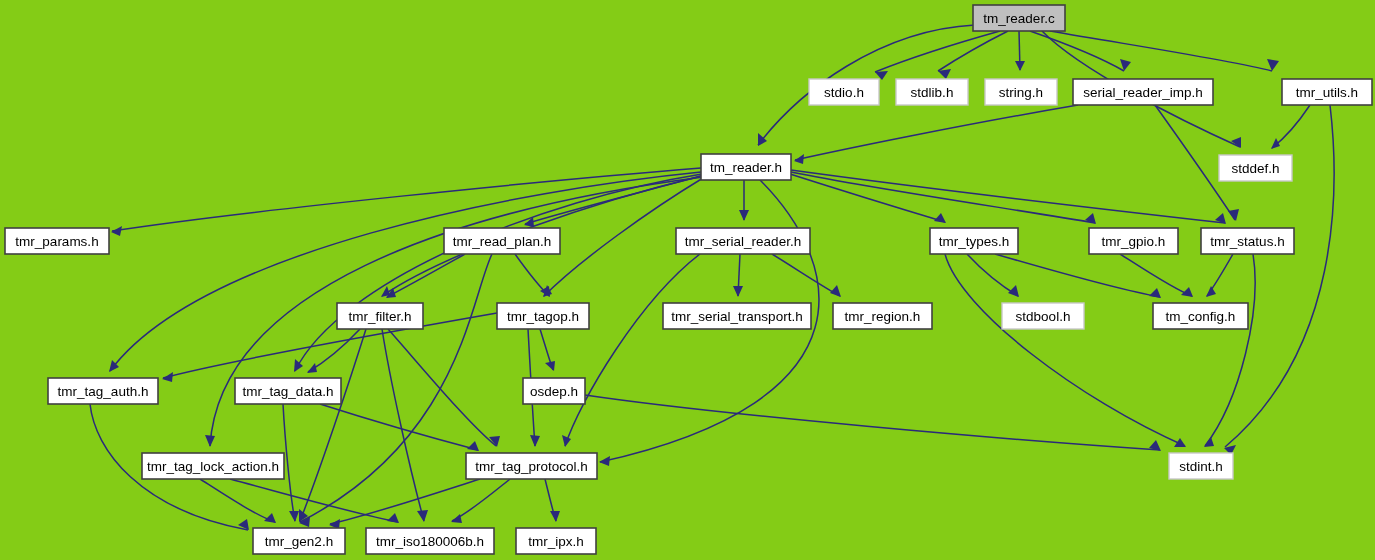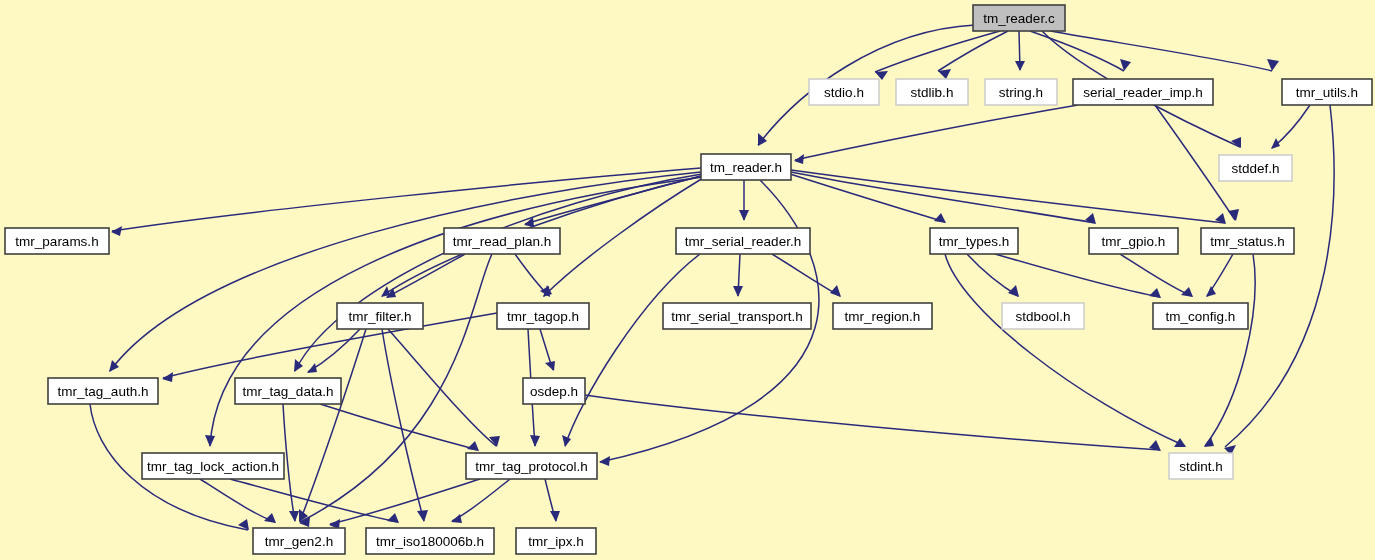--- a/index.html
+++ b/index.html
@@ -4,21 +4,21 @@
 <style>
   html, body {
     margin: 0;
     padding: 0;
     background: #ffffff;
   }
   #graph-root {
     position: relative;
     width: 1375px;
     height: 560px;
-    background: #fef9c3;
+    background: #84cc16;
     font-family: "Liberation Sans", sans-serif;
   }
   svg#graph-svg {
     display: block;
     width: 1375px;
     height: 560px;
   }
   .node-box {
     fill: #ffffff;
     stroke: #404040;

